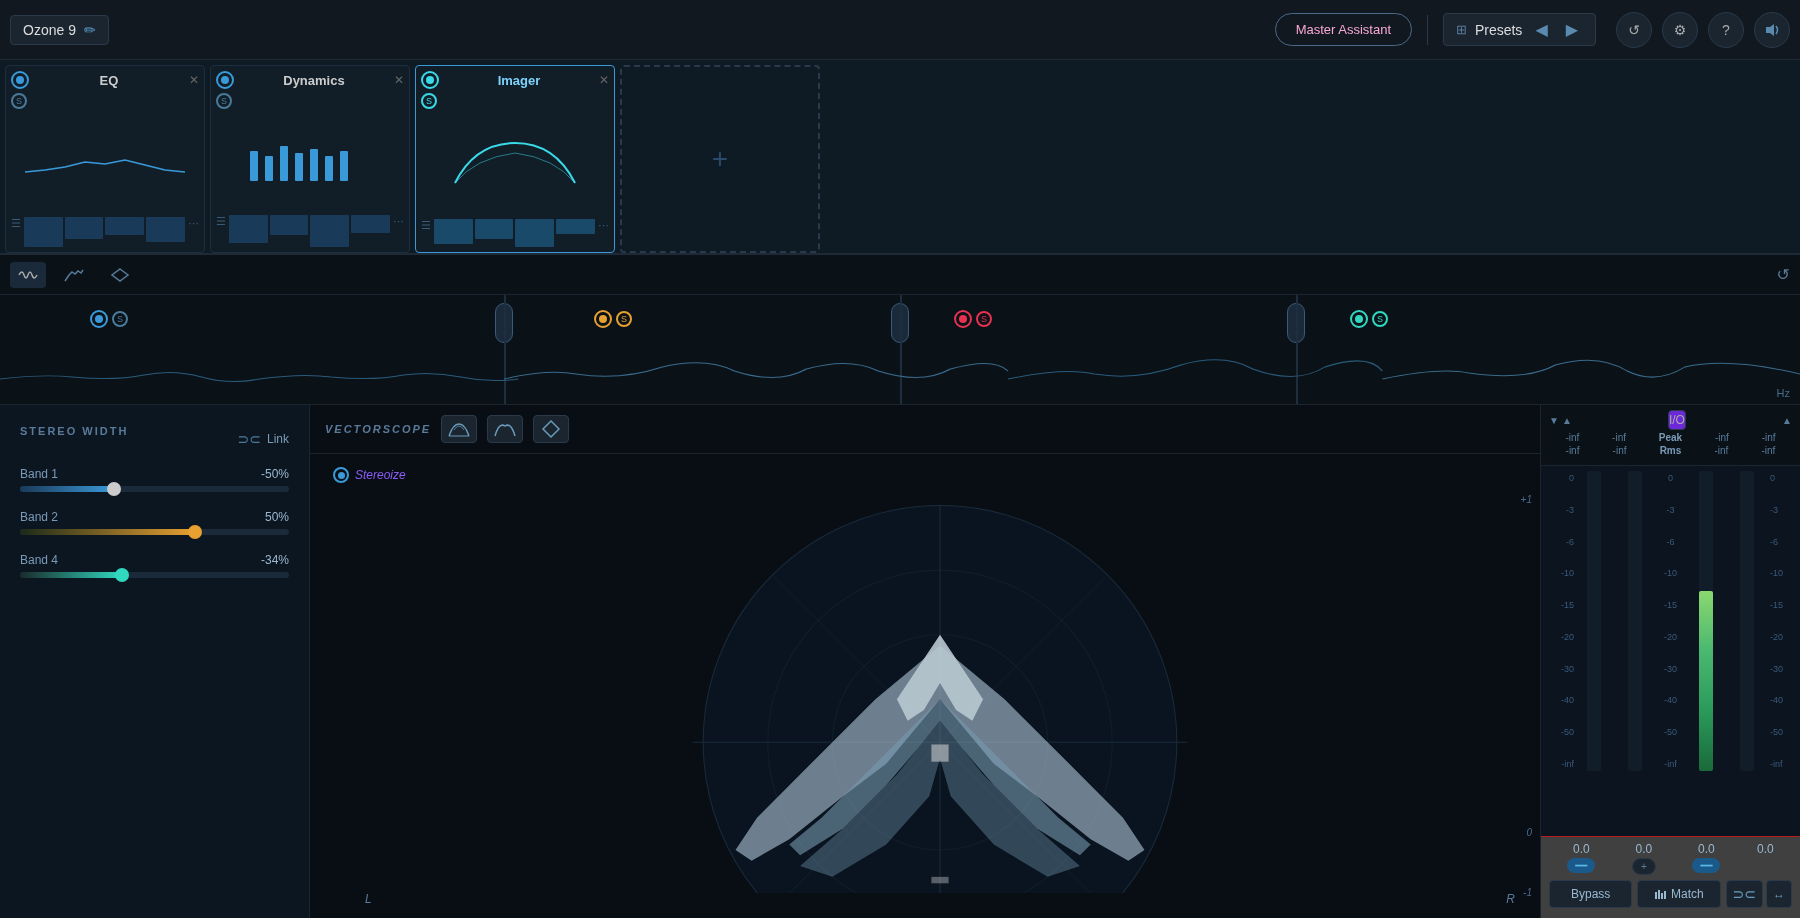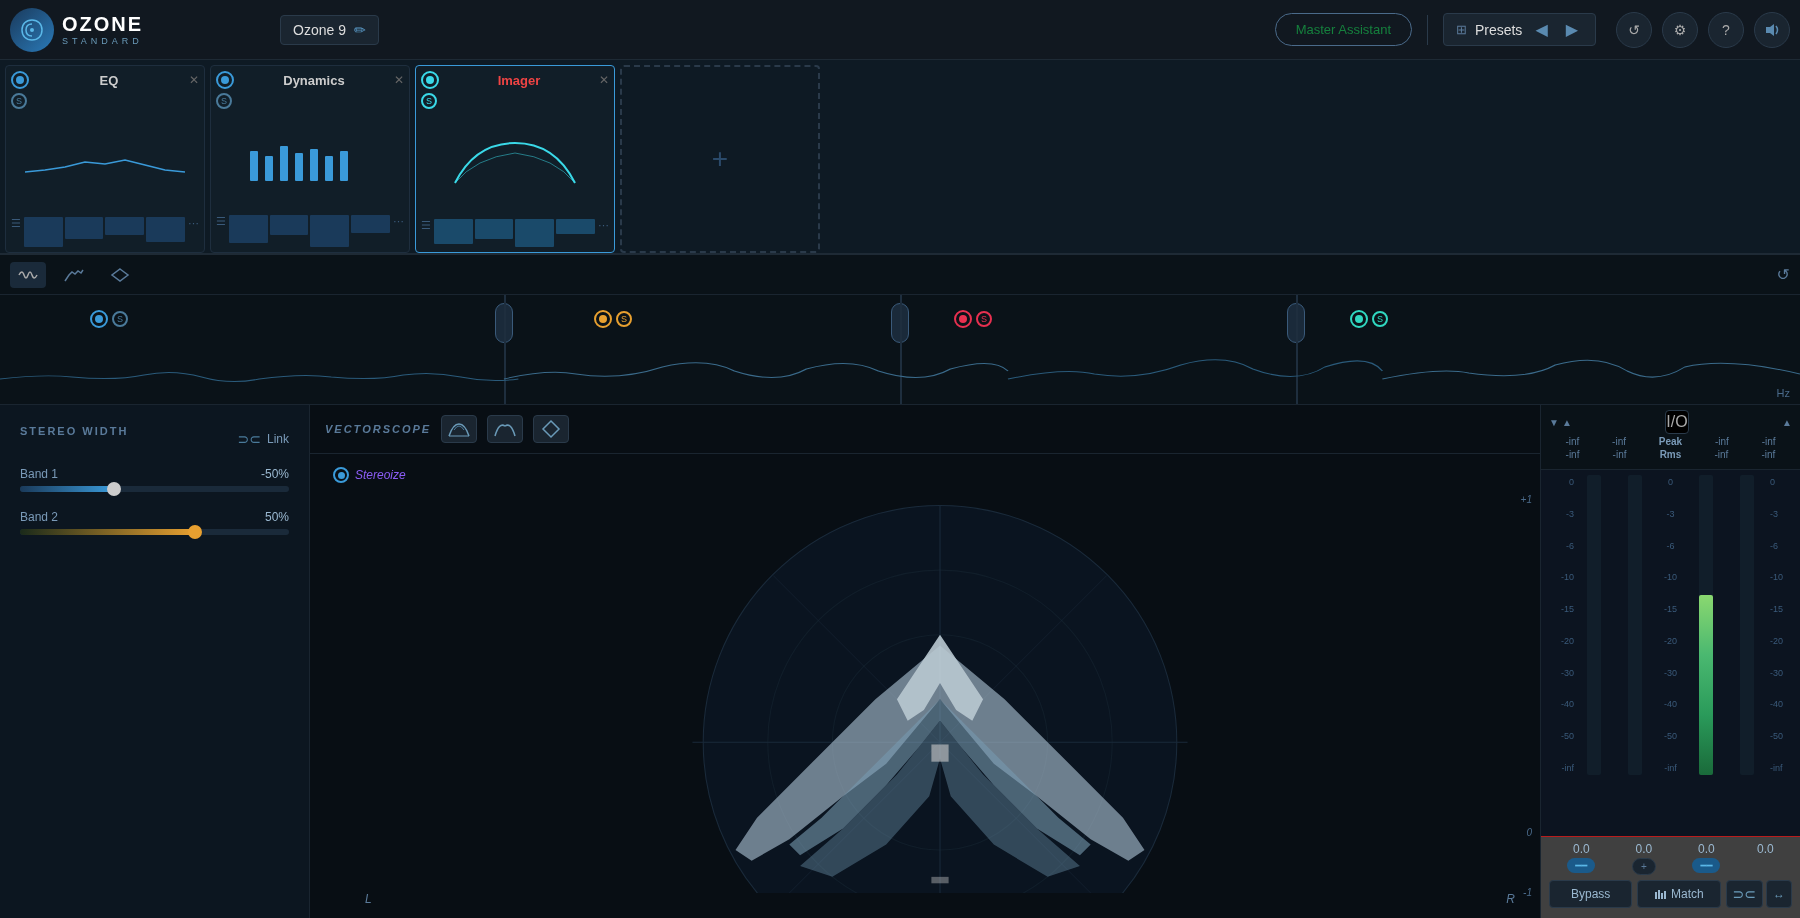--- a/index.html
+++ b/index.html
@@ -44,21 +44,21 @@
       padding: 6px 12px;
       display: flex; align-items: center; gap: 8px;
       color: #ddd;
       font-size: 14px;
     }
     .master-assistant-btn {
       margin-left: auto;
       background: transparent;
       border: 1px solid #4a6a8a;
       border-radius: 20px;
-      color: #15803d;
+      color: #f9a8d4;
       padding: 8px 20px;
       font-size: 13px;
       cursor: pointer;
     }
     .presets-area {
       display: flex; align-items: center; gap: 8px;
       background: #1a2530;
       border: 1px solid #2a3a4a;
       border-radius: 4px;
       padding: 6px 12px;
@@ -400,33 +400,20 @@
       width: 3px;
       background: #1a3a5a;
       border-radius: 1px;
       flex: 1;
     }
   </style>
 </head>
 <body>
 
 <div class="top-bar">
-  <div class="logo-area">
-    <div class="logo-icon">
-      <svg width="28" height="28" viewBox="0 0 28 28">
-        <path d="M14 4 C8 4 4 8 4 14 C4 20 8 24 14 24 C20 24 24 20 24 14 C24 8 20 4 14 4 Z" fill="none" stroke="#5ab8e8" stroke-width="1.5"></path>
-        <path d="M14 8 C10 8 8 10.5 8 14 C8 17.5 10 20 14 20" fill="none" stroke="#5ab8e8" stroke-width="1.5"></path>
-        <circle cx="14" cy="14" r="2" fill="#5ab8e8"></circle>
-      </svg>
-    </div>
-    <div>
-      <div class="logo-text">OZONE</div>
-      <div class="logo-sub">STANDARD</div>
-    </div>
-  </div>
 
   <div class="preset-name-area">
     <span>Ozone 9</span>
     <span style="color:#5a9ac8;cursor:pointer;">✏</span>
   </div>
 
   <div style="flex:1"></div>
 
   <button class="master-assistant-btn">Master Assistant</button>
 
@@ -514,21 +501,21 @@
       </div>
       <span style="color:#3a5a7a; font-size:11px;">⋯</span>
     </div>
   </div>
 
   <div class="module active">
     <div class="module-header">
       <div class="band-power" style="border-color:#3ad9e8;">
         <div class="band-power-inner" style="background:#3ad9e8;"></div>
       </div>
-      <span class="module-title" style="color:#ef4444;">Imager</span>
+      <span class="module-title" style="color:#7dd3fc;">Imager</span>
       <span class="module-close">✕</span>
     </div>
     <div class="module-controls">
       <div class="s-icon" style="border-color:#3ad9e8; color:#3ad9e8;">S</div>
     </div>
     <div class="module-waveform">
       <svg width="160" height="60" viewBox="0 0 160 60">
         <path d="M20,50 Q40,10 80,10 Q120,10 140,50" fill="none" stroke="#3ad9e8" stroke-width="2"></path>
         <path d="M20,50 Q40,25 80,20 Q120,25 140,50" fill="none" stroke="#3ad9e8" stroke-width="1" opacity="0.5"></path>
       </svg>
@@ -644,20 +631,30 @@
         <span class="band-label">Band 2</span>
         <span class="band-value">50%</span>
       </div>
       <div class="slider-track">
         <div class="slider-fill" style="width:65%; background:linear-gradient(to right, #1a2a1a, #e8a030); left:0;"></div>
         <div class="slider-thumb" style="left:65%; background:#e8a030;"></div>
       </div>
     </div>
 
 
+    <div class="band-row">
+      <div class="band-label-row">
+        <span class="band-label">Band 4</span>
+        <span class="band-value">-34%</span>
+      </div>
+      <div class="slider-track">
+        <div class="slider-fill" style="width:38%; background:linear-gradient(to right, #1a2a2a, #30d8c0); left:0;"></div>
+        <div class="slider-thumb" style="left:38%; background:#30d8c0;"></div>
+      </div>
+    </div>
   </div>
 
   <div class="center-panel">
     <div class="vectorscope-header">
       <span class="vectorscope-title">VECTORSCOPE</span>
       <div class="vectorscope-btn">
         <svg width="24" height="18" viewBox="0 0 24 18">
           <path d="M2,16 Q6,4 12,4 Q18,4 22,16" fill="none" stroke="#6a9ab8" stroke-width="1.5"></path>
           <path d="M2,16 L22,16" stroke="#6a9ab8" stroke-width="1"></path>
           <path d="M7,10 Q12,2 17,10" fill="none" stroke="#4a7a9a" stroke-width="1"></path>
@@ -725,21 +722,21 @@
 
   <div class="right-panel">
 
     <div style="background:#0a1218; padding:5px 8px; border-bottom: 1px solid #1a2530;">
 
       <div style="display:flex; align-items:center; justify-content:space-between; margin-bottom:2px;">
         <div style="display:flex; gap:3px;">
           <button style="background:transparent; border:none; color:#5a7a9a; font-size:10px; cursor:pointer;">▼</button>
           <button style="background:transparent; border:none; color:#5a7a9a; font-size:10px; cursor:pointer;">▲</button>
         </div>
-        <div style="background:#000000; border:1px solid #2a3a4a; border-radius:4px; padding:2px 0; font-size:16px; color:#aaa;">I/O</div>
+        <div style="background:#6d28d9; border:1px solid #2a3a4a; border-radius:4px; padding:2px 0; font-size:12px; color:#aaa;">I/O</div>
         <div style="display:flex; gap:3px;">
           <button style="background:transparent; border:none; color:#5a7a9a; font-size:10px; cursor:pointer;">▲</button>
         </div>
       </div>
 
       <div style="display:flex; justify-content:space-around; font-size:10px; color:#5a7a9a; margin-bottom:2px;">
         <span>-inf</span>
         <span>-inf</span>
         <span class="peak-label" style="color:#7a9ab8; font-size:10px; font-weight:bold;">Peak</span>
         <span>-inf</span>

